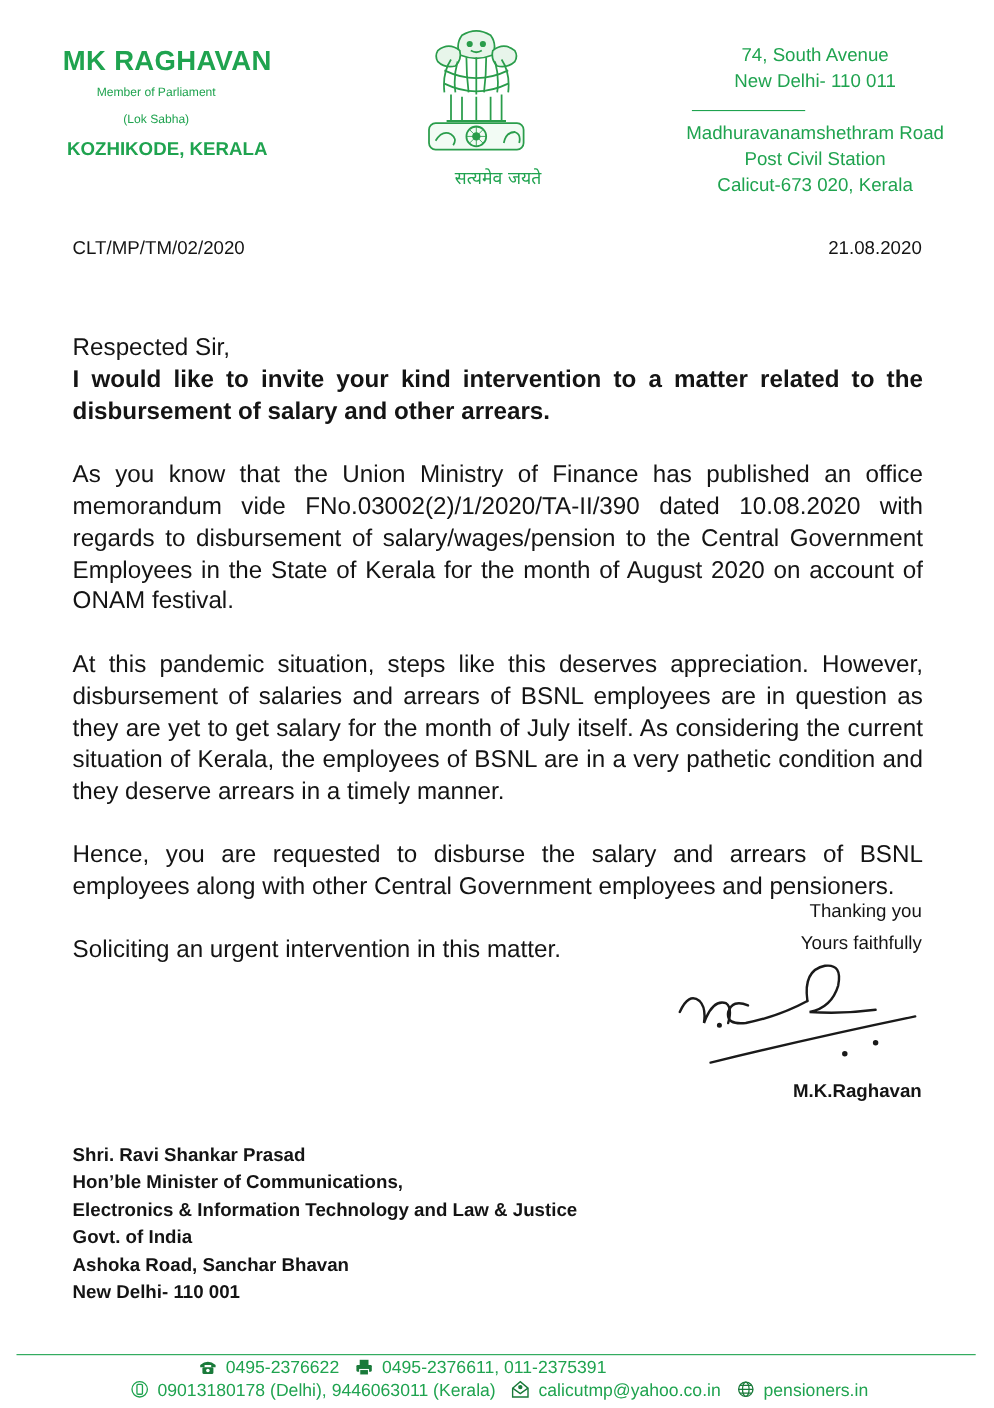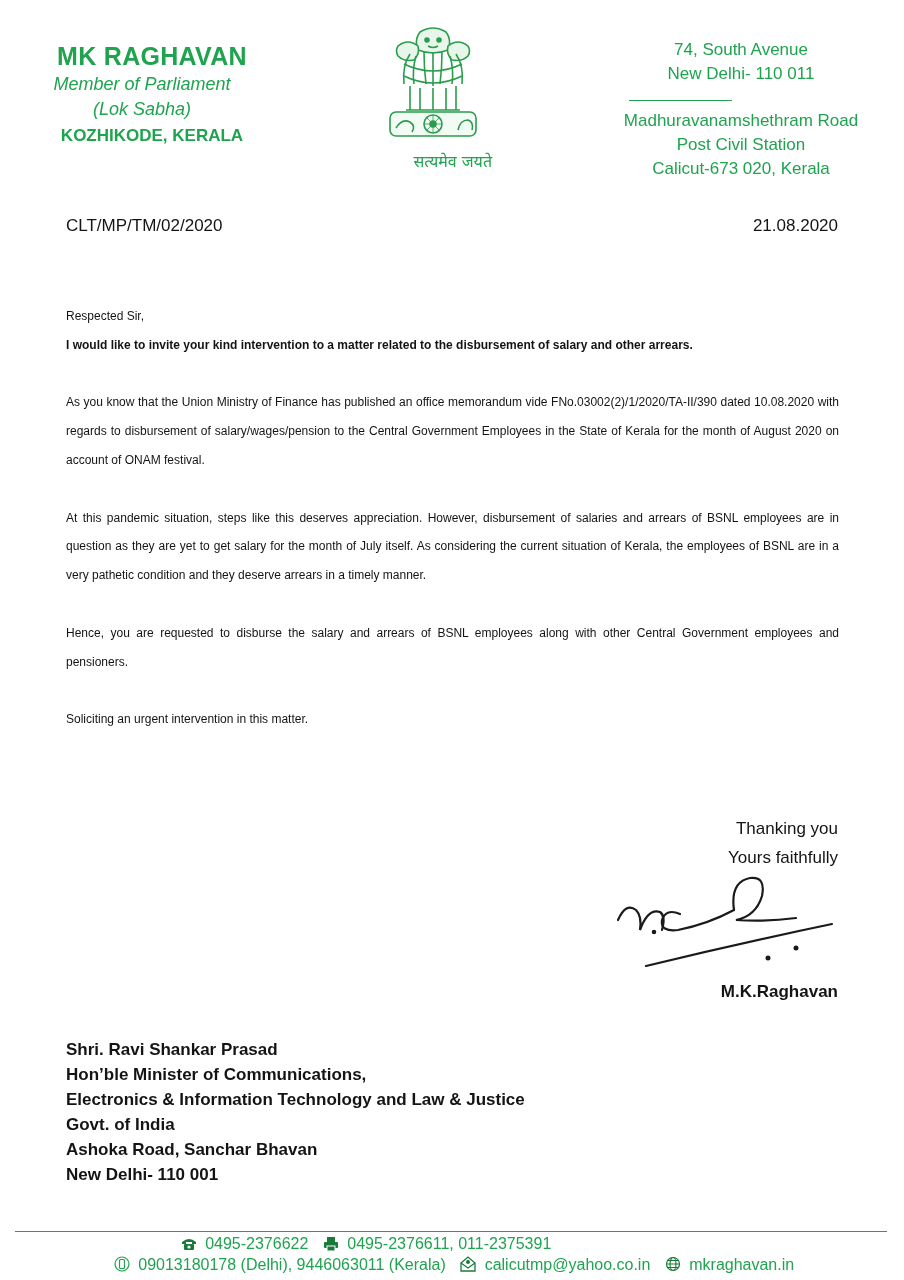--- a/index.html
+++ b/index.html
@@ -4,38 +4,38 @@
   <style>
     html, body { margin: 0; padding: 0; background: #ffffff; }
     body { width: 904px; height: 1280px; position: relative; overflow: hidden;
            font-family: "Liberation Sans", "DejaVu Sans", sans-serif; color: #141414; }
     .green { color: #1fa34f; text-align: center; }
     .abs { position: absolute; }
 
     
     #lh-left { left: 0; top: 40px; width: 284px; text-align: center; }
     #lh-name { font-size: 25px; font-weight: bold; letter-spacing: 0.3px; line-height: 32px; padding-left: 20px; }
-    #lh-role, #lh-house { font-size: 18px; line-height: 25px; font-style: italic; }
+    #lh-role, #lh-house { font-size: 11px; line-height: 25px; }
     #lh-constituency { font-size: 17px; font-weight: bold; line-height: 27px; margin-left: 20px; }
 
     
     #emblem { left: 380px; top: 24px; width: 106px; height: 150px; }
     #emblem svg { display: block; }
     #motto { left: 372px; top: 150px; width: 120px; text-align: right; font-size: 16px; font-family: "DejaVu Sans", sans-serif; }
 
     
     #lh-right { left: 596px; top: 38px; width: 290px; font-size: 17px; line-height: 24px; }
     #lh-right .divider { width: 103px; height: 1px; background: #1fa34f; margin: 14px 0 8px 33px; }
 
     
     #ref { left: 66px; top: 216px; font-size: 17px; }
     #date { right: 66px; top: 216px; font-size: 17px; }
 
     
-    #body { left: 66px; top: 302px; width: 773px; font-size: 12px; line-height: 28.8px; }
+    #body { left: 66px; top: 302px; width: 773px; font-size: 22px; line-height: 28.8px; }
     #body p { margin: 0; text-align: justify; }
     #body p + p { margin-top: 28.8px; }
     #body p.tight { margin-top: 0; font-weight: bold; }
 
     
     #closing { right: 66px; top: 815px; text-align: right; font-size: 17px; line-height: 28.5px; }
     #signature { left: 606px; top: 870px; width: 240px; height: 110px; }
     #signer { right: 66px; top: 982px; font-size: 17px; font-weight: bold; }
 
     
@@ -165,14 +165,14 @@
       </svg>
   </span>
   <span class="fitem">calicutmp@yahoo.co.in</span>
   <span class="ficon">
     <svg width="16" height="16" viewBox="0 0 16 16" fill="none" stroke="#1a7a3a" stroke-width="1.2">
         <circle cx="8" cy="8" r="6.5"></circle>
         <ellipse cx="8" cy="8" rx="3" ry="6.5"></ellipse>
         <path d="M1.5 8 h13 M2.5 4.5 h11 M2.5 11.5 h11"></path>
       </svg>
   </span>
-  <span>mkraghavan.in</span>
+  <span>pensioners.in</span>
 </div>
 
 </body></html>

